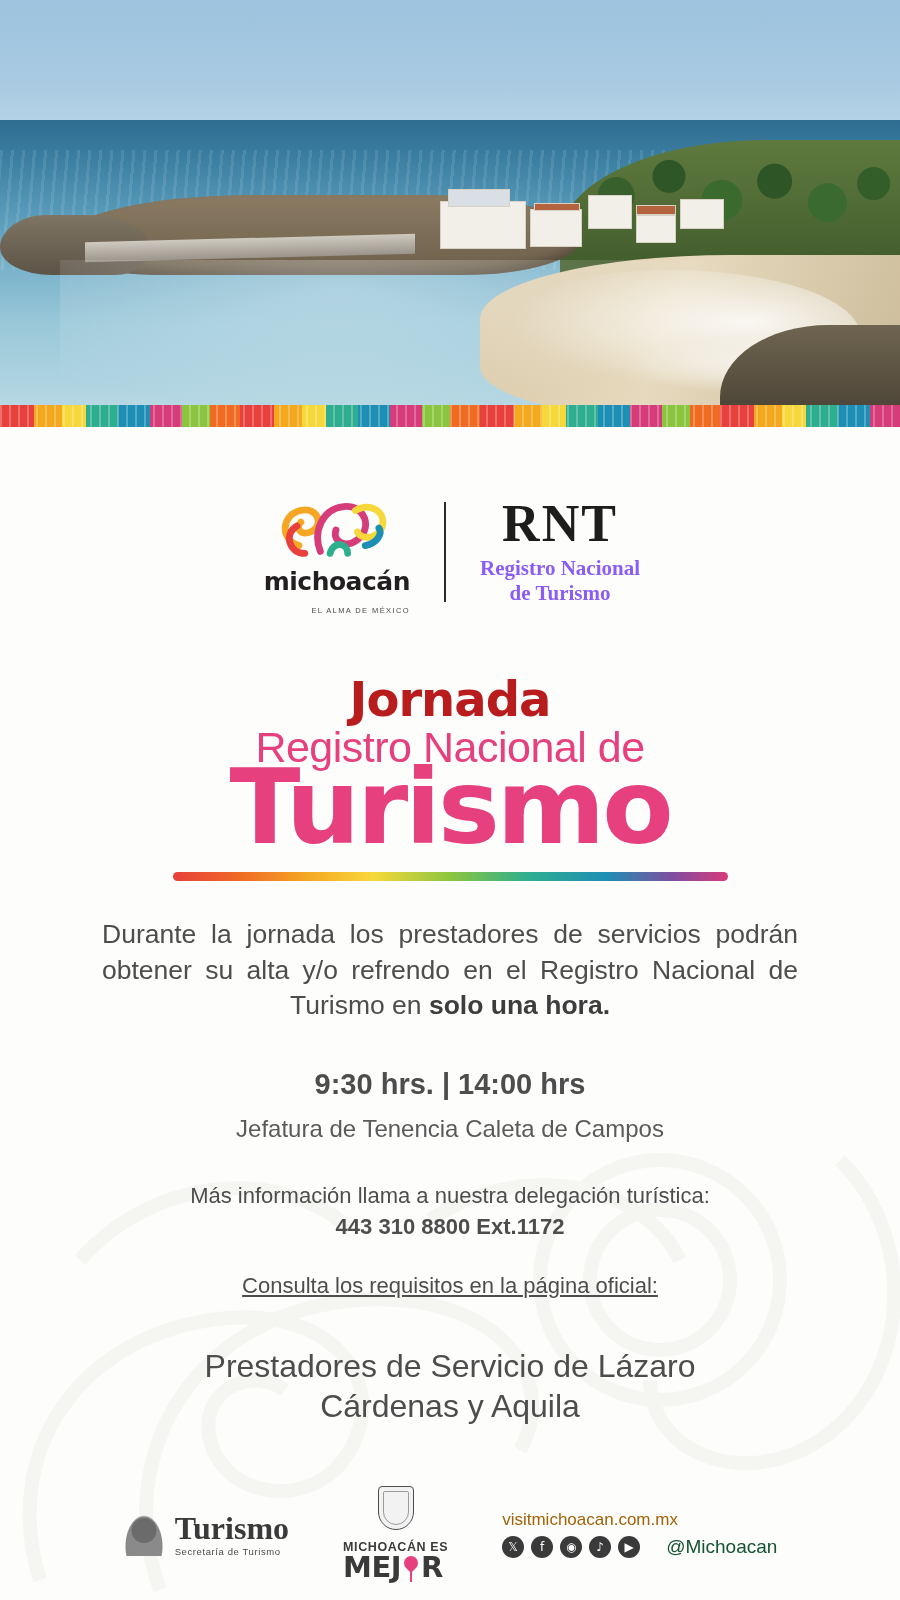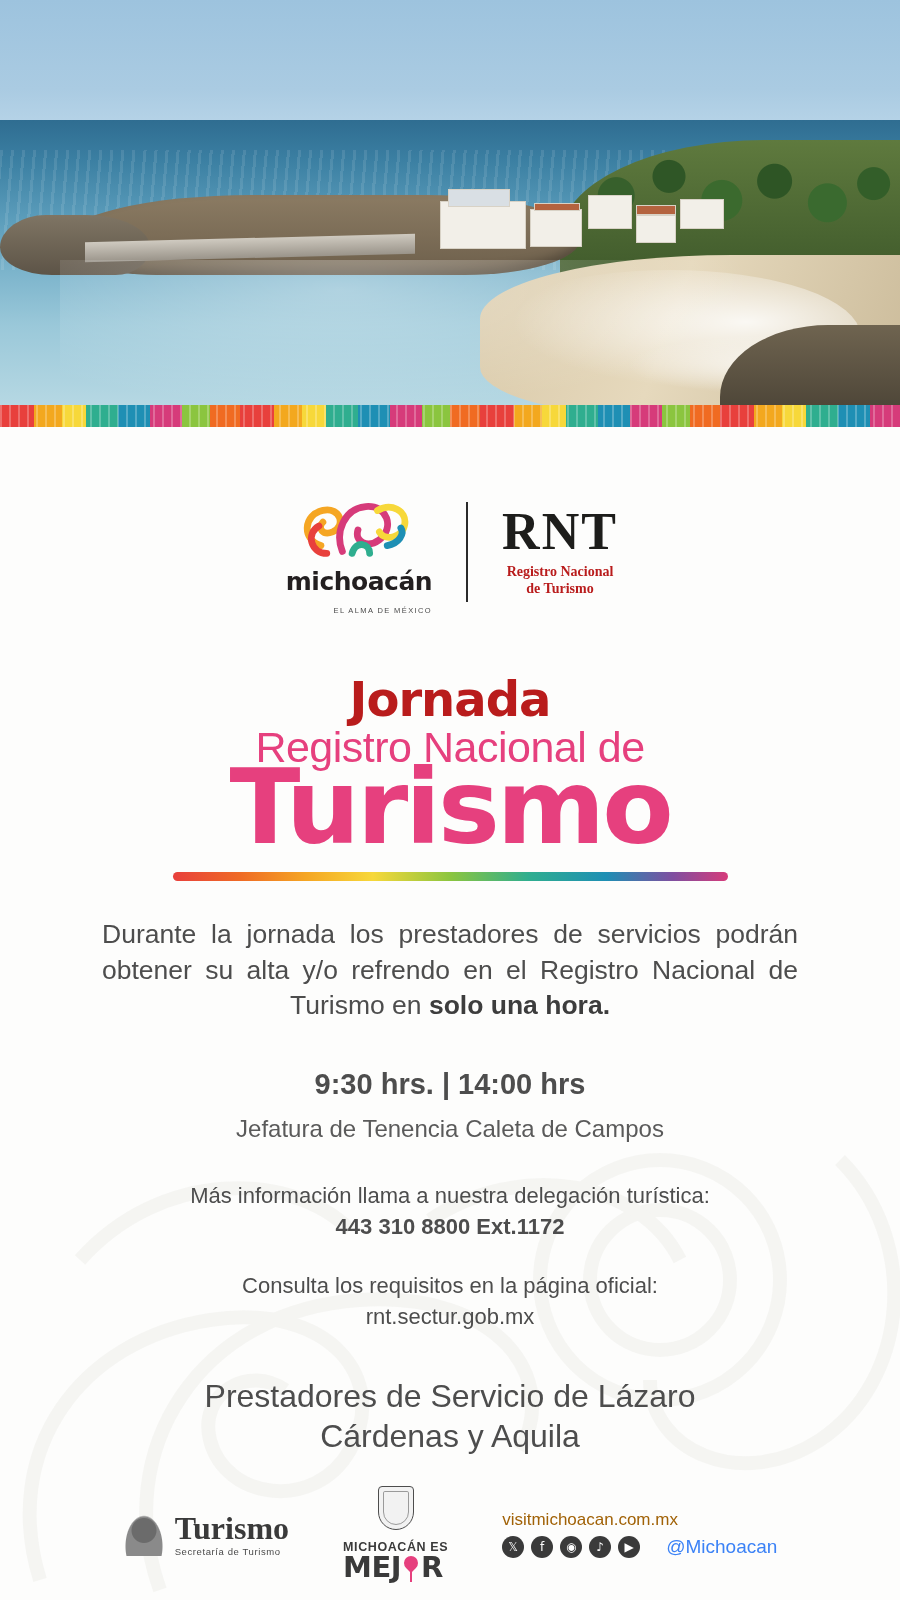--- a/index.html
+++ b/index.html
@@ -141,21 +141,21 @@
     width: 2px; height: 100px; background: #2b2b2b; margin: 0 34px;
   }
   .rnt-block { text-align: center; }
   .rnt-title {
     font-family: "Liberation Serif", serif;
     font-weight: 700; font-size: 52px; letter-spacing: 2px; color: #1d1d1b;
     line-height: 1;
   }
   .rnt-sub {
     font-family: "Liberation Serif", serif;
-    font-weight: 700; font-size: 14px; color: #b91c1c; line-height: 1.2; margin-top: 6px;
+    font-weight: 700; font-size: 21px; color: #8b5cf6; line-height: 1.2; margin-top: 6px;
   }
 
   
   .headline { text-align: center; margin-top: 60px; }
   .h-jornada {
     font-family: "DejaVu Sans", sans-serif;
     font-weight: 700; font-size: 48px; color: #b91c1c; letter-spacing: -1px;
     line-height: 1;
   }
   .h-rnt {
@@ -191,21 +191,21 @@
     text-align: center; margin-top: 12px;
     font-size: 24px; color: #5a5a5a;
   }
   .info {
     text-align: center; margin-top: 38px;
     font-size: 22px; color: #4d4d4d; line-height: 1.4;
   }
   .info .strong { font-weight: 700; }
   .info2 {
     text-align: center; margin-top: 28px;
-    font-size: 22px; color: #4d4d4d; line-height: 1.4;
+    font-size: 22px; color: #4d4d4d; line-height: 1.4; text-decoration: underline;
   }
   .audience {
     text-align: center; margin-top: 44px;
     font-size: 32px; color: #4d4d4d; line-height: 1.25;
   }
 
   
   .footer {
     position: absolute; left: 0; right: 0; bottom: 18px;
     display: flex; align-items: center; justify-content: center; gap: 54px;
@@ -258,21 +258,21 @@
 
   .f-web { text-align: left; }
   .f-url { font-size: 17px; color: #a16207; font-weight: 400; }
   .f-social { display: flex; align-items: center; gap: 7px; margin-top: 6px; }
   .sic {
     width: 22px; height: 22px; border-radius: 50%;
     background: #3a3a3a; color: #fff;
     font-size: 12px; line-height: 22px; text-align: center;
     font-family: "DejaVu Sans", sans-serif;
   }
-  .f-handle { font-size: 19px; color: #3b82f6; margin-left: 19px; }
+  .f-handle { font-size: 19px; color: #14532d; margin-left: 19px; }
 </style>
 </head>
 <body>
 
 <div class="poster">
 
   <svg class="watermark" viewBox="0 0 980 620">
     <g fill="none" stroke="#eeeeea" stroke-width="14">
       <path d="M80 600 C40 470 120 360 250 340 C370 322 430 400 390 470 C355 532 265 520 250 460 C238 412 290 385 325 410"></path>
       <path d="M200 610 C150 470 240 330 400 320 C540 311 600 400 560 470"></path>
@@ -358,21 +358,20 @@
     </div>
     <div class="place">Jefatura de Tenencia Caleta de Campos</div>
 
     <div class="info">
       <div>Más información llama a nuestra delegación turística:</div>
       <div class="strong">443 310 8800 Ext.1172</div>
     </div>
 
     <div class="info2">
       <div>Consulta los requisitos en la página oficial:</div>
-      <div>rnt.sectur.gob.mx</div>
     </div>
 
     <div class="audience">
       <div>Prestadores de Servicio de Lázaro</div>
       <div>Cárdenas y Aquila</div>
     </div>
   </div>
 
   <div class="footer">
 

